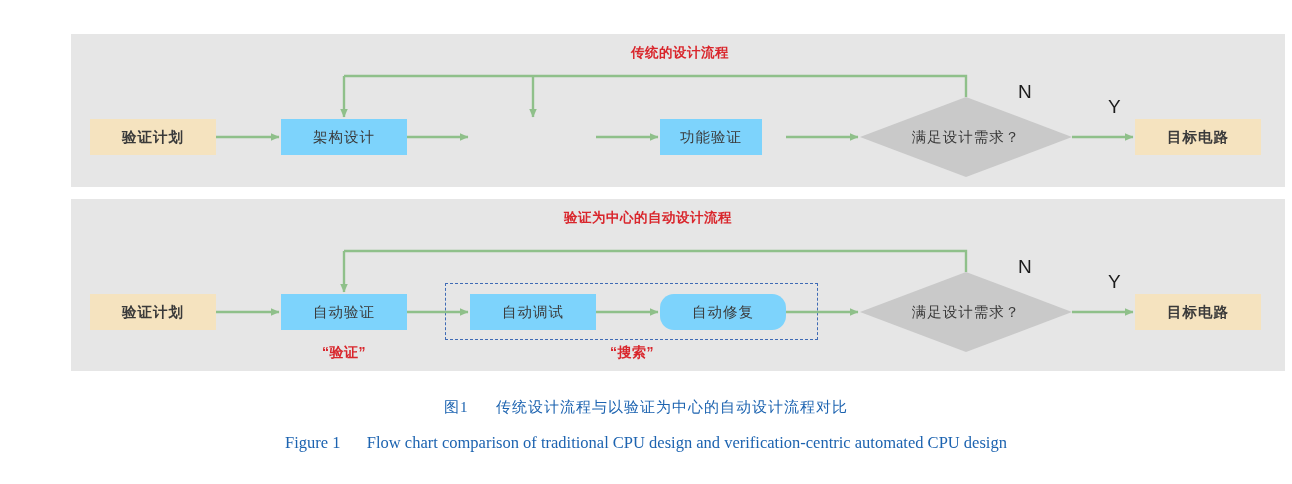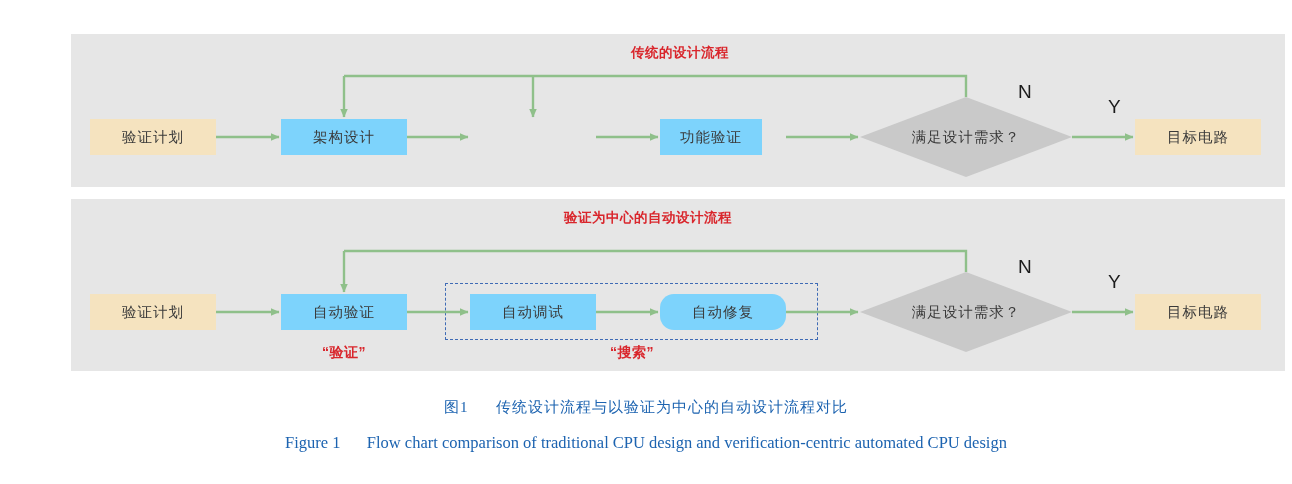--- a/index.html
+++ b/index.html
@@ -43,21 +43,21 @@
   .node {
     position: absolute;
     height: 36px;
     line-height: 36px;
     text-align: center;
     font-size: 14.5px;
     color: #3a3a3a;
     white-space: nowrap;
     letter-spacing: 1px;
   }
-  .node.terminal { background: #f5e3bf; }
+  .node.terminal { background: #f5e3bf; font-weight: bold; }
   .node.process  { background: #7dd3fc; }
 
   .diamond {
     position: absolute;
     width: 212px;
     height: 80px;
   }
   .diamond .shape {
     position: absolute;
     inset: 0;

